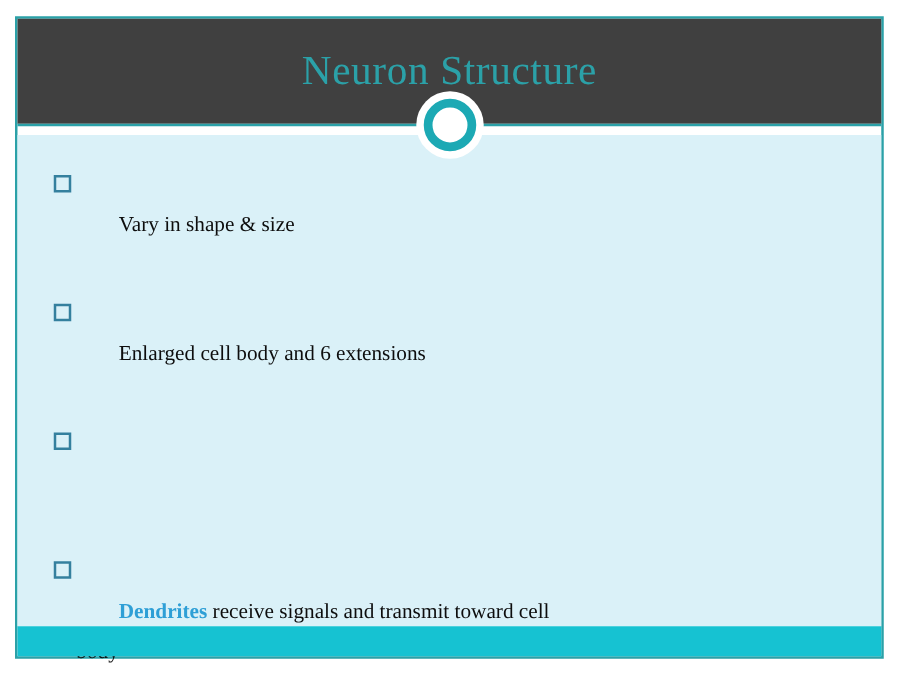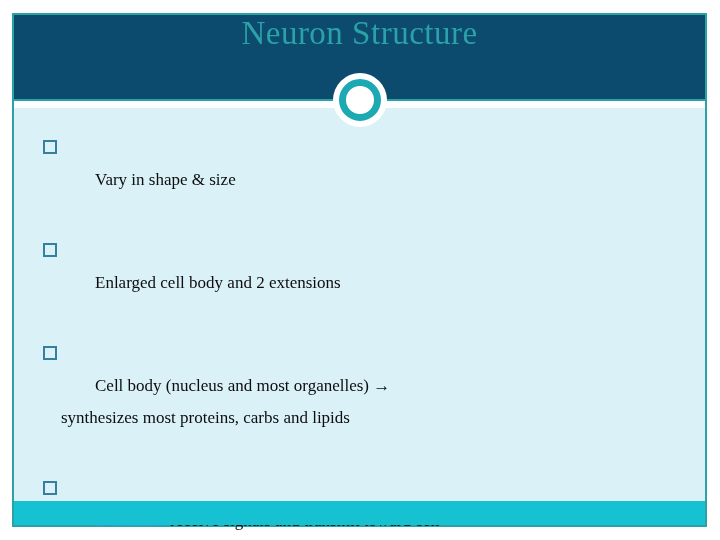--- a/index.html
+++ b/index.html
@@ -16,21 +16,21 @@
     width:720px;height:540px;position:relative;background:#ffffff;
     font-family:"Liberation Serif","DejaVu Serif",serif;
     overflow:hidden;
   }
   .slide{
     position:absolute;left:12px;top:13px;width:695px;height:514px;
     box-sizing:border-box;border:2px solid var(--teal);background:#ffffff;
   }
   .title-area{
     position:absolute;top:0;left:0;right:0;height:84px;
-    display:flex;align-items:flex-start;justify-content:center;background:#0c4a6e;
+    display:flex;align-items:center;justify-content:center;background:#404040;
   }
   .slide-title{
     margin:0;font-size:33px;font-weight:normal;color:var(--teal);
     letter-spacing:0.5px;
   }
   .divider-line{
     position:absolute;left:0;right:0;top:84px;height:2px;background:var(--teal);
   }
   .ornament-halo{
     position:absolute;left:50%;top:85px;transform:translate(-50%,-50%);
@@ -76,25 +76,24 @@
   <div class="ornament-halo">
     <div class="ornament-ring"></div>
   </div>
 
   <div class="content-area">
     <ul class="bullet-list">
       <li class="bullet-item">
         <span class="bullet-square"></span><span class="bullet-lead"></span><span>Vary in shape &amp; size</span>
       </li>
       <li class="bullet-item">
-        <span class="bullet-square"></span><span class="bullet-lead"></span><span>Enlarged cell body and 2 extensions</span>
+        <span class="bullet-square"></span><span class="bullet-lead"></span><span>Enlarged cell body and 6 extensions</span>
       </li>
       <li class="bullet-item">
-        <span class="bullet-square"></span><span class="bullet-lead"></span><span>Cell body (nucleus and most organelles) →
-synthesizes most proteins, carbs and lipids</span>
+        <span class="bullet-square"></span><span class="bullet-lead"></span>
       </li>
       <li class="bullet-item">
         <span class="bullet-square"></span><span class="bullet-lead">Dendrites</span><span> receive signals and transmit toward cell
 body</span>
       </li>
 
     </ul>
   </div>
 
   <div class="bottom-bar"></div>

